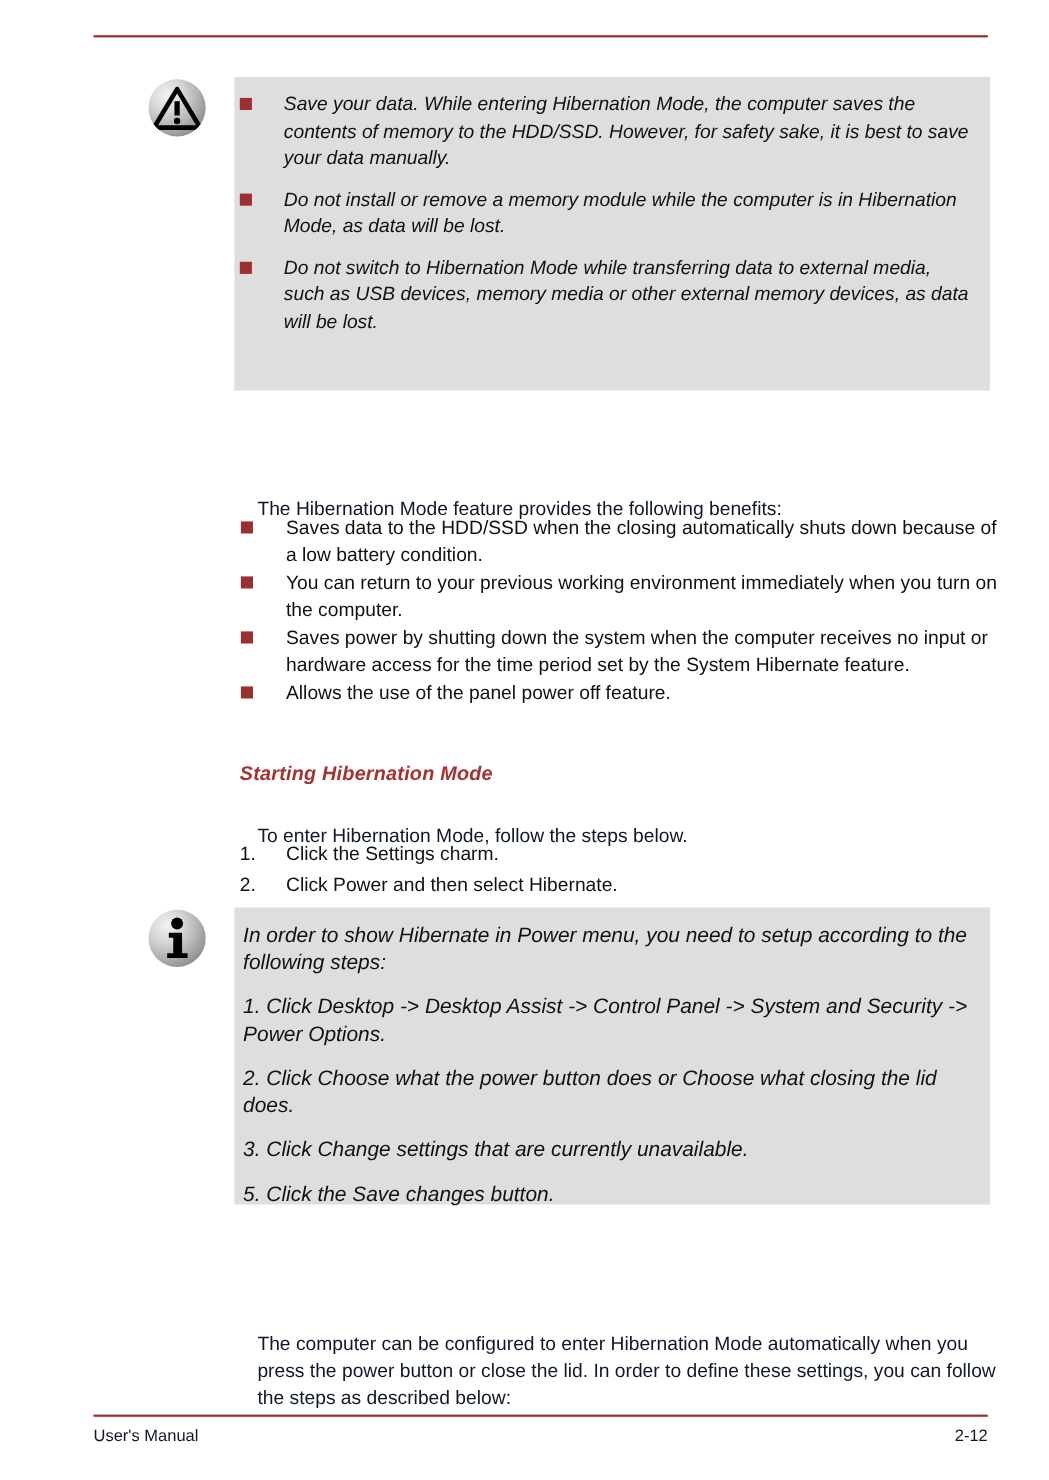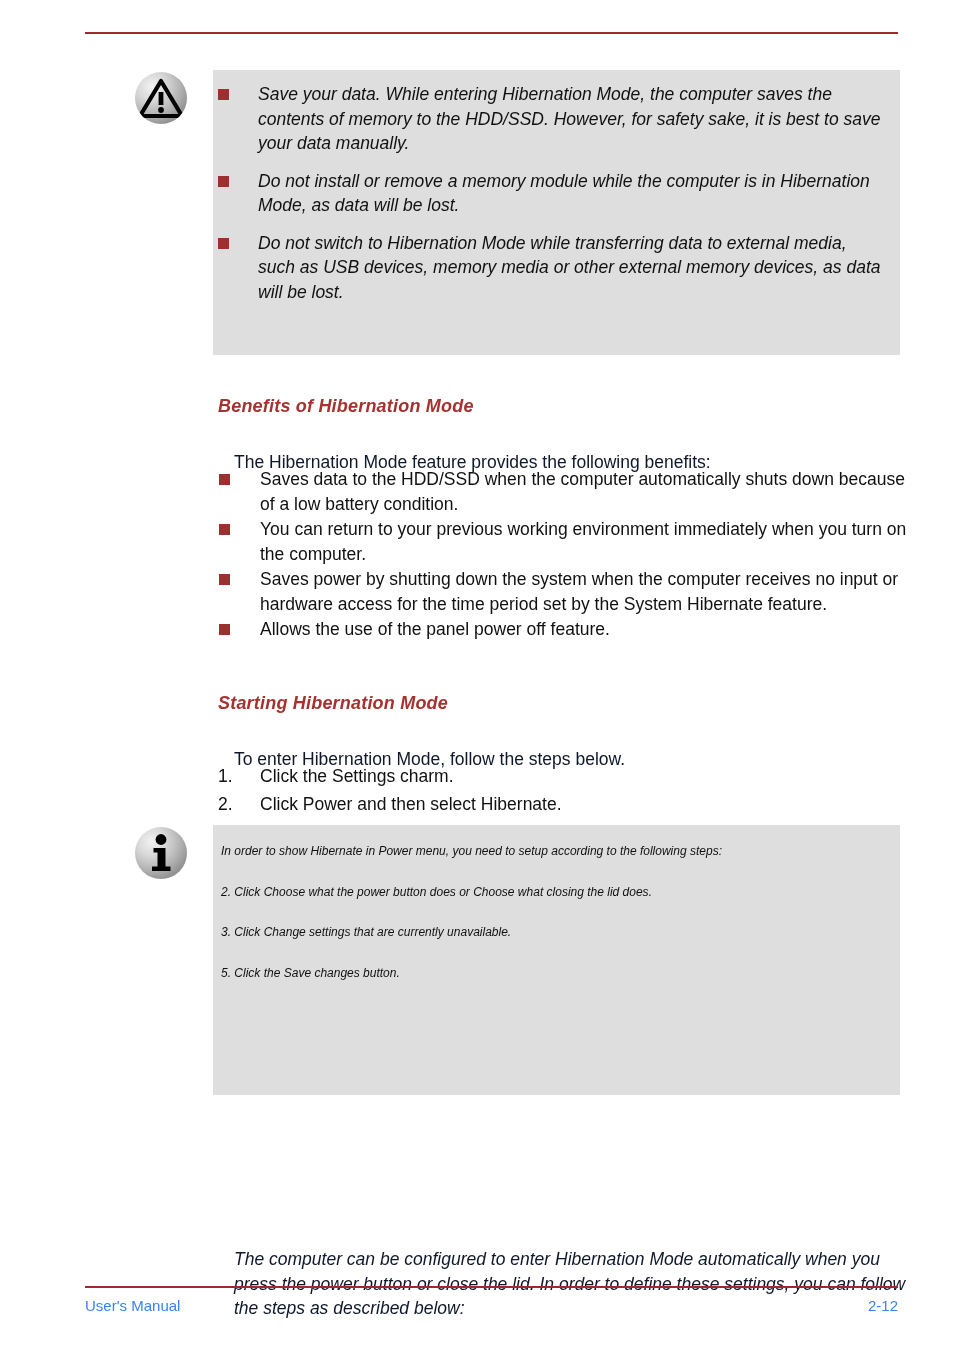--- a/index.html
+++ b/index.html
@@ -34,21 +34,21 @@
   .rule-top { top: 32px; }
   .rule-bottom { top: 1286px; }
 
   .footer {
     position: absolute;
     left: 85px;
     width: 813px;
     top: 1294px;
     height: 24px;
     font-size: 15px;
-    color: #3b82f6;
+    color: #0f172a;
     display: flex;
     justify-content: space-between;
     align-items: center;
   }
   .footer span { line-height: 20px; }
 
   
   .callout {
     position: relative;
     margin: 0;
@@ -172,21 +172,21 @@
     width: 24px;
     text-align: left;
     font-size: 17.5px;
   }
 
   
   .ipara {
     margin: 0 0 16px 0;
     padding-left: 8px;
     font-style: italic;
-    font-size: 12px;
+    font-size: 19px;
     line-height: 24.5px;
     color: #111111;
   }
   .ipara:last-child { margin-bottom: 0; }
 
   b, strong { font-weight: normal; }
 </style>
 </head>
 <body>
 
@@ -213,28 +213,27 @@
         <span class="sq"></span>
         <span>Do not install or remove a memory module while the computer is in Hibernation Mode, as data will be lost.</span>
       </div>
       <div class="wbullet">
         <span class="sq"></span>
         <span>Do not switch to Hibernation Mode while transferring data to external media, such as USB devices, memory media or other external memory devices, as data will be lost.</span>
       </div>
     </div>
   </div>
 
-  <h2 class="section-head" style="top:396px;">Benefits of Hibernation Mode</h2>
 
   <p class="body" style="top:434px;">The Hibernation Mode feature provides the following benefits:</p>
 
   <ul class="blist" style="top:467px;">
     <li>
       <span class="sq"></span>
-      <span>Saves data to the HDD/SSD when the computer automatically shuts down because of a low battery condition.</span>
+      <span>Saves data to the HDD/SSD when the closing automatically shuts down because of a low battery condition.</span>
     </li>
     <li>
       <span class="sq"></span>
       <span>You can return to your previous working environment immediately when you turn on the computer.</span>
     </li>
     <li>
       <span class="sq"></span>
       <span>Saves power by shutting down the system when the computer receives no input or hardware access for the time period set by the System Hibernate feature.</span>
     </li>
     <li>
@@ -262,28 +261,29 @@
     <div class="callout-icon" style="top:827px;">
       <div class="icon-circle">
         <svg width="52" height="52" viewBox="0 0 52 52">
           <circle cx="26" cy="12.5" r="5.4" fill="#000000"></circle>
           <path d="M18.5 21 H30.5 V39.5 H35.5 V44 H17 V39.5 H22.5 V25.5 H18.5 Z" fill="#000000"></path>
         </svg>
       </div>
     </div>
     <div class="callout-body" style="top:825px; height:270px; padding-top:14px;">
       <p class="ipara"><span>In order to show </span><b>Hibernate</b><span> in Power menu, you need to setup according to the following steps:</span></p>
+      <p class="ipara"><span>1. Click </span><b>Desktop -&gt; Desktop Assist -&gt; Control Panel -&gt; System and Security -&gt; Power Options</b><span>.</span></p>
       <p class="ipara"><span>2. Click </span><b>Choose what the power button does</b><span> or </span><b>Choose what closing the lid does</b><span>.</span></p>
       <p class="ipara"><span>3. Click </span><b>Change settings that are currently unavailable</b><span>.</span></p>
       <p class="ipara"><span>5. Click the </span><b>Save changes</b><span> button.</span></p>
     </div>
   </div>
 
 
-  <p class="body" style="top:1231px;font-style:italic;">The computer can be configured to enter Hibernation Mode automatically when you press the power button or close the lid. In order to define these settings, you can follow the steps as described below:</p>
+  <p class="body" style="top:1193px;">The computer can be configured to enter Hibernation Mode automatically when you press the power button or close the lid. In order to define these settings, you can follow the steps as described below:</p>
 
   <div class="rule rule-bottom"></div>
   <div class="footer">
     <span>User's Manual</span>
     <span>2-12</span>
   </div>
 
 </div>
 
 </body></html>

